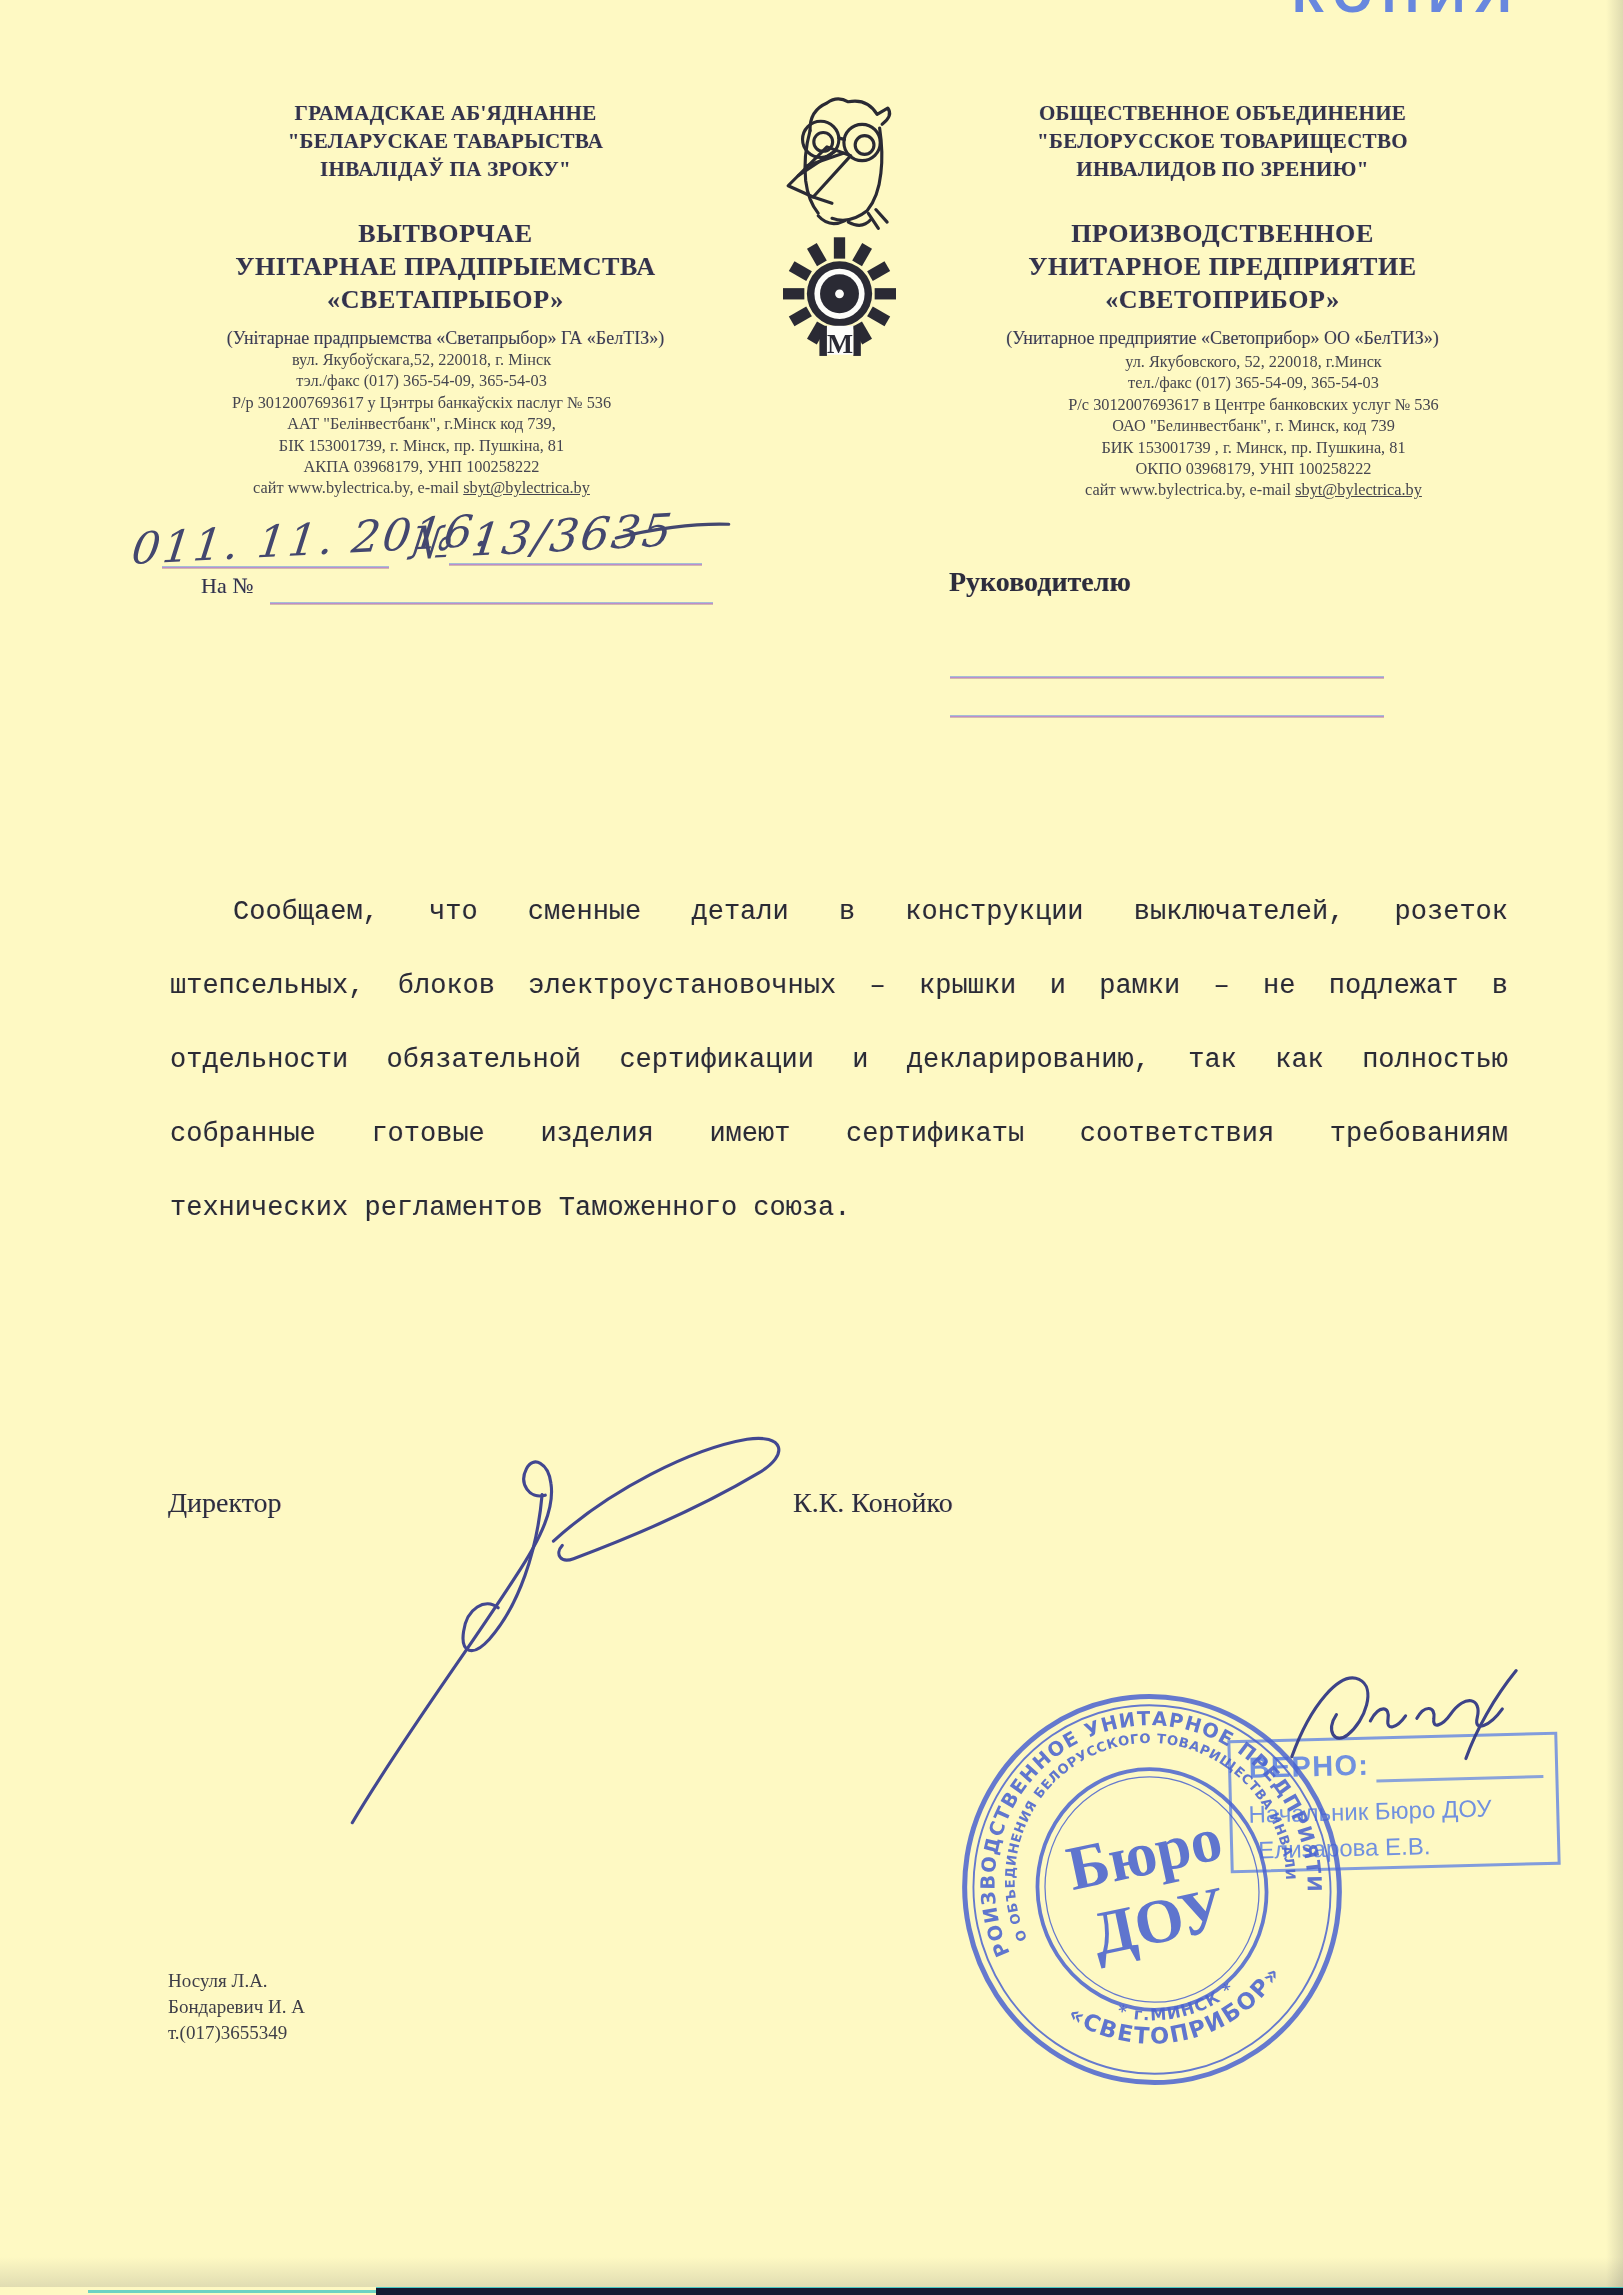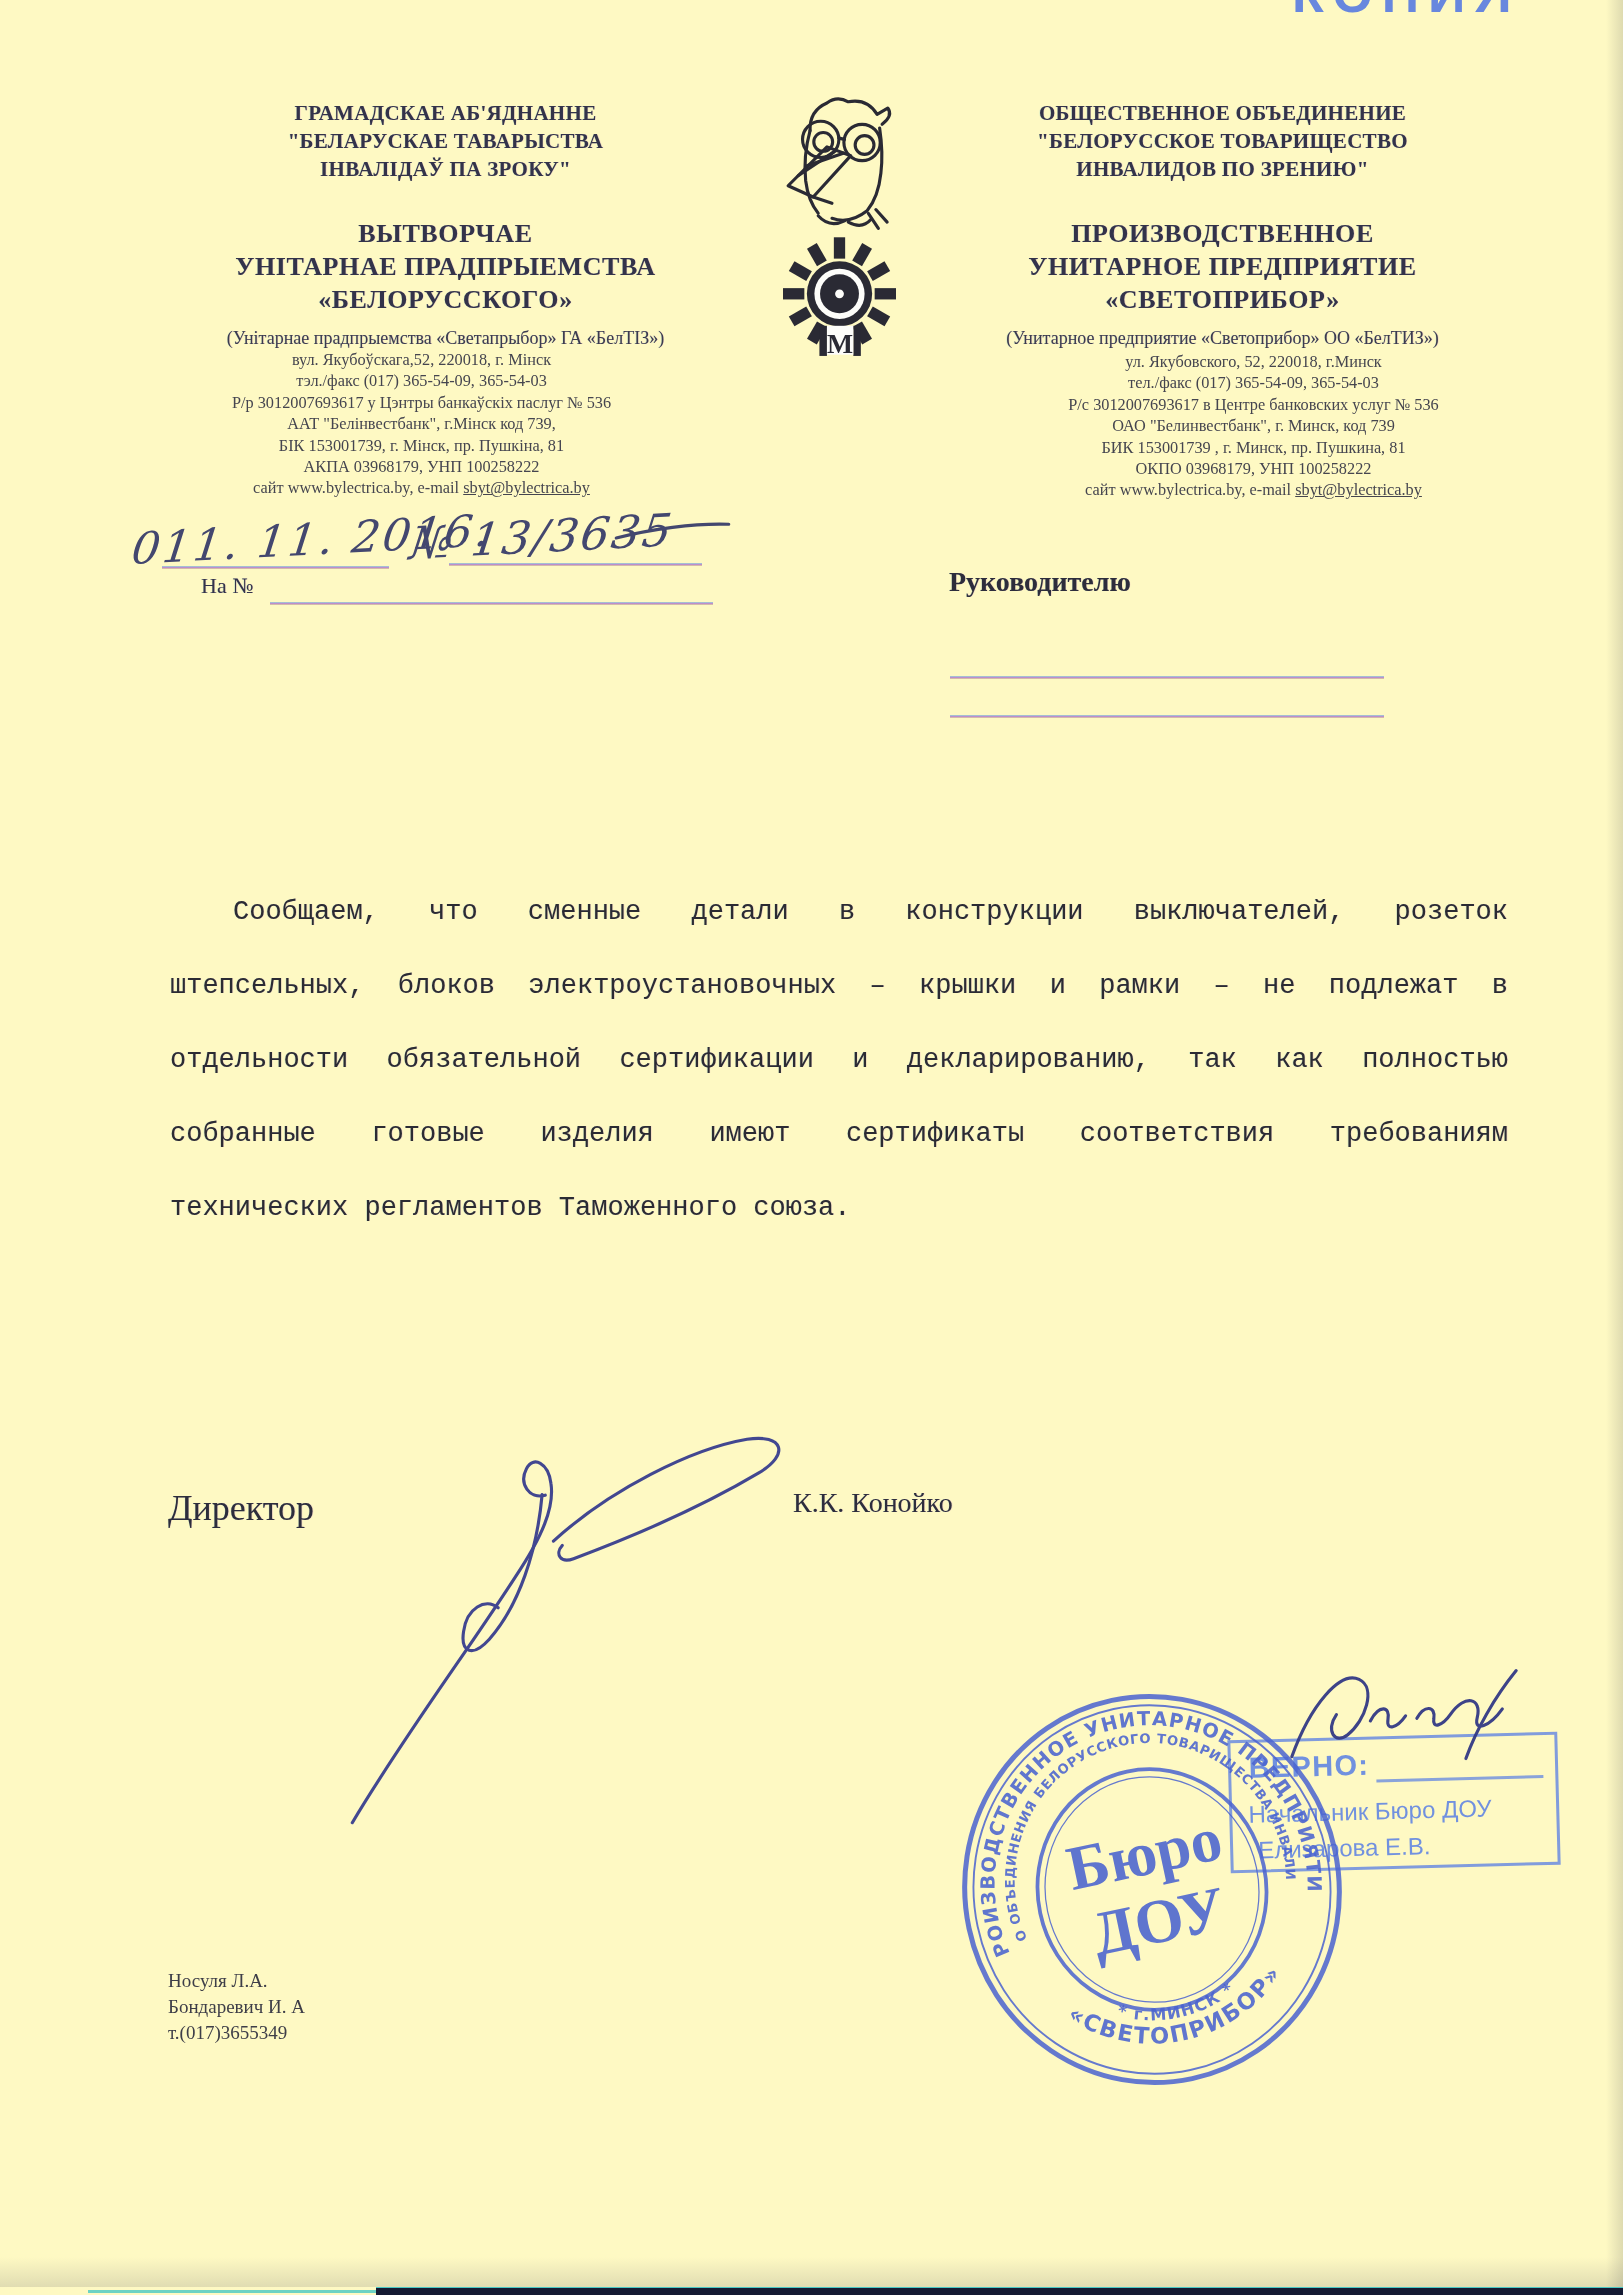--- a/index.html
+++ b/index.html
@@ -41,21 +41,21 @@
   .addressee{left:949px;top:566px;font-size:28px;font-weight:bold;color:#2d2d3c;}
   
   .body-text{left:170px;top:875px;width:1338px;font-family:Liberation Mono, monospace;}
   .body-line{
     font-size:27px;line-height:74px;color:#2b2b33;
     text-align:justify;text-align-last:justify;white-space:normal;
   }
   .body-line.first{padding-left:63px;}
   .body-line.last{text-align-last:left;}
   
-  .sig-role{left:168px;top:1487px;font-size:36px;color:#2d2d3c;}
+  .sig-role{left:168px;top:1487px;font-size:28px;color:#2d2d3c;}
   .sig-name{left:793px;top:1487px;font-size:28px;color:#2d2d3c;}
   
   .verify-rect{
     left:1229px;top:1736px;width:324px;height:127px;
     border:3.8px solid rgba(98,133,226,.8);transform:rotate(-1.5deg);
     font-family:"Liberation Sans",sans-serif;color:rgba(98,133,226,.9);
   }
   .verify-certified{position:absolute;left:17.6px;top:8.8px;font-size:29px;font-weight:bold;letter-spacing:1.3px;}
   .verify-line{position:absolute;left:145px;top:40px;width:167px;height:3.1px;background:rgba(98,133,226,.75);}
   .verify-role{position:absolute;left:16.3px;top:58px;font-size:24px;}
@@ -77,21 +77,21 @@
 
   <div class="abs copy-mark">КОПИЯ</div>
 
   <div class="abs hdr hdr-left scan-ink">
     <div class="org-line">ГРАМАДСКАЕ АБ'ЯДНАННЕ</div>
     <div class="org-line">"БЕЛАРУСКАЕ ТАВАРЫСТВА</div>
     <div class="org-line">ІНВАЛІДАЎ ПА ЗРОКУ"</div>
     <div class="ent-block">
       <div class="ent-line">ВЫТВОРЧАЕ</div>
       <div class="ent-line">УНІТАРНАЕ ПРАДПРЫЕМСТВА</div>
-      <div class="ent-line">«БЕЛОРУССКОГО»</div>
+      <div class="ent-line">«СВЕТАПРЫБОР»</div>
     </div>
     <div class="note-line">(Унітарнае прадпрыемства «Светапрыбор» ГА «БелТІЗ»)</div>
   </div>
 
   <div class="abs hdr hdr-right scan-ink">
     <div class="org-line">ОБЩЕСТВЕННОЕ ОБЪЕДИНЕНИЕ</div>
     <div class="org-line">"БЕЛОРУССКОЕ ТОВАРИЩЕСТВО</div>
     <div class="org-line">ИНВАЛИДОВ ПО ЗРЕНИЮ"</div>
     <div class="ent-block">
       <div class="ent-line">ПРОИЗВОДСТВЕННОЕ</div>

